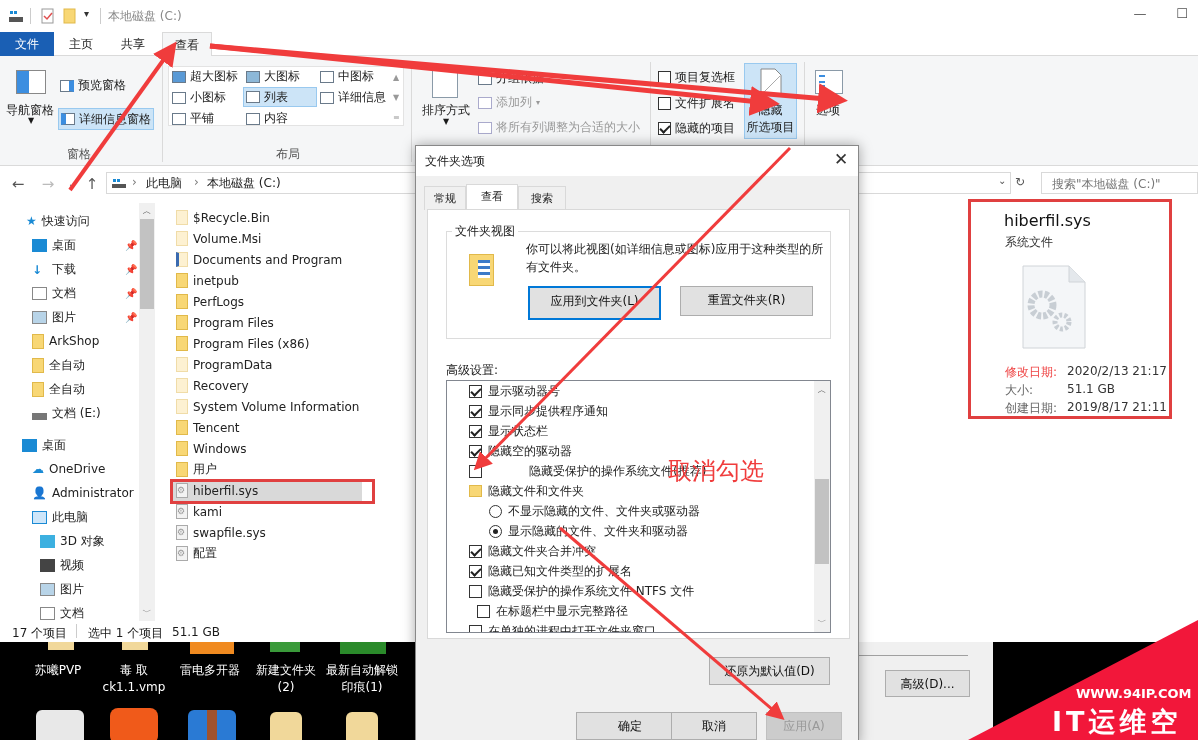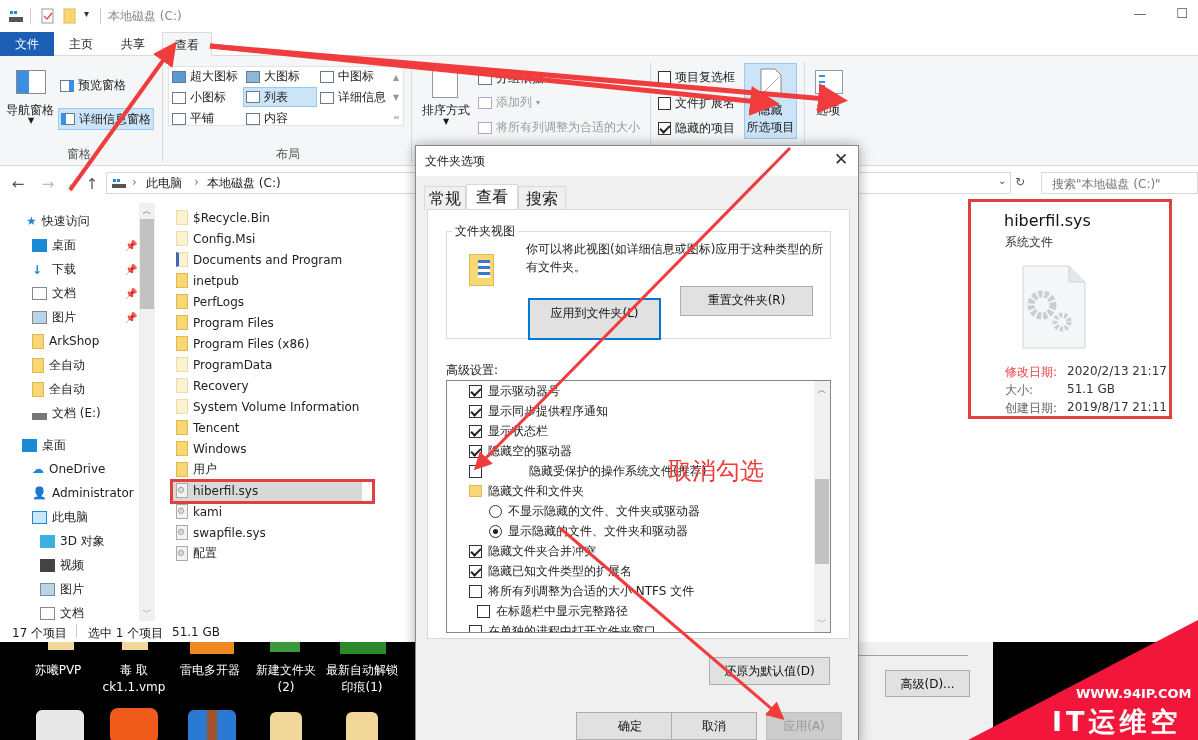--- a/index.html
+++ b/index.html
@@ -46,21 +46,21 @@
 .selrow{left:172px;top:481px;width:190px;height:21px;background:#d9d9d9}
 
 .preview{left:968px;top:199px;width:204px;height:220px;border:3px solid #e04040}
 .redbox{border:3px solid #e04040}
 
 .dicon-label{color:#fff;font-size:12px;text-align:center;width:80px;line-height:17px}
 .dicon{width:48px;height:36px;border-radius:6px}
 
 #dialog{left:415px;top:145px;width:444px;height:600px;background:#f0f0f0;border:1px solid #888;box-shadow:0 0 12px rgba(0,0,0,.35)}
 .dtitle{left:0;top:0;width:442px;height:30px;background:#fff}
-.dtab{top:40px;height:24px;line-height:24px;text-align:center;font-size:16px;border:1px solid #d9d9d9;border-bottom:none;background:#f0f0f0}
+.dtab{top:40px;height:24px;line-height:24px;text-align:center;font-size:11px;border:1px solid #d9d9d9;border-bottom:none;background:#f0f0f0}
 .dtab.active{background:#fff;top:38px;height:27px}
 .dpanel{left:11px;top:63px;width:423px;height:430px;background:#fff;border:1px solid #d9d9d9}
 .groupbox{left:18px;top:21px;width:385px;height:108px;border:1px solid #dcdcdc}
 .wbtn{height:28px;background:#e1e1e1;border:1px solid #adadad;font-size:12px;text-align:center;line-height:26px;color:#111}
 .wbtn.focus{border:2px solid #0078d7}
 .wbtn.disabled{color:#999;background:#ccc;border-color:#bfbfbf}
 .tree{left:18px;top:170px;width:385px;height:253px;border:1px solid #828790;background:#fff;overflow:hidden}
 .trow{display:flex;align-items:center;gap:6px;height:20px;font-size:12px;color:#222;white-space:nowrap}
 .radio{width:13px;height:13px;border:1px solid #333;border-radius:50%;display:inline-block;position:relative;background:#fff;flex:none}
 .radio.on::after{content:"";position:absolute;left:3px;top:3px;width:5px;height:5px;border-radius:50%;background:#222}
@@ -307,21 +307,21 @@
   </div>
 
   <div class="abs selrow"></div>
   <div id="filelist">
       <div class="abs fitem" style="top: 207px;">
         <span class="folder hidden"></span>
         <span>$Recycle.Bin</span>
       </div>
       <div class="abs fitem" style="top: 228px;">
         <span class="folder hidden"></span>
-        <span>Config.Msi</span>
+        <span>Volume.Msi</span>
       </div>
       <div class="abs fitem" style="top: 249px;">
         <span class="folder hidden" style="border-left: 3px solid rgb(58, 106, 176);"></span>
         <span>Documents and Program</span>
       </div>
       <div class="abs fitem" style="top: 270px;">
         <span class="folder"></span>
         <span>inetpub</span>
       </div>
       <div class="abs fitem" style="top: 291px;">
@@ -448,21 +448,21 @@
   <div class="abs dtab active" style="left:50px;width:52px">查看</div>
   <div class="abs dtab" style="left:102px;width:48px">搜索</div>
 
   <div class="abs dpanel">
     <div class="abs groupbox"></div>
     <div class="abs" style="left:24px;top:13px;background:#fff;padding:0 3px;font-size:12px">文件夹视图</div>
     <div class="abs" style="left:41px;top:44px;width:25px;height:32px;background:#f8d775;border:1px solid #e1b94a">
       <div style="margin:5px 0 0 8px;width:12px;height:18px;background:repeating-linear-gradient(#3c7ac8 0 3px,#fff 3px 6px)"></div>
     </div>
     <div class="abs" style="left:98px;top:30px;width:300px;font-size:12px;line-height:18px">你可以将此视图(如详细信息或图标)应用于这种类型的所有文件夹。</div>
-    <div class="abs wbtn focus" style="left:100px;top:88px;width:133px;height:42px">应用到文件夹(L)</div>
+    <div class="abs wbtn focus" style="left:100px;top:76px;width:133px;height:34px">应用到文件夹(L)</div>
     <div class="abs wbtn" style="left:252px;top:76px;width:133px;height:30px">重置文件夹(R)</div>
 
     <div class="abs" style="left:18px;top:152px;font-size:12px">高级设置:</div>
     <div class="abs tree">
       <div id="advlist" style="position:absolute;left:22px;top:0px">
           <div class="trow" style="position: absolute; top: 0px; left: 0px;">
             <span class="cb on"></span>
             <span>显示驱动器号</span>
           </div>
           <div class="trow" style="position: absolute; top: 20px; left: 0px;">
@@ -496,21 +496,21 @@
           <div class="trow" style="position: absolute; top: 160px; left: 0px;">
             <span class="cb on"></span>
             <span>隐藏文件夹合并冲突</span>
           </div>
           <div class="trow" style="position: absolute; top: 180px; left: 0px;">
             <span class="cb on"></span>
             <span>隐藏已知文件类型的扩展名</span>
           </div>
           <div class="trow" style="position: absolute; top: 200px; left: 0px;">
             <span class="cb"></span>
-            <span>将所有列调整为合适的大小 NTFS 文件</span>
+            <span>隐藏受保护的操作系统文件 NTFS 文件</span>
           </div>
           <div class="trow" style="position: absolute; top: 220px; left: 8px;">
             <span class="cb"></span>
             <span>在标题栏中显示完整路径</span>
           </div>
           <div class="trow" style="position: absolute; top: 240px; left: 0px;">
             <span class="cb"></span>
             <span>在单独的进程中打开文件夹窗口</span>
           </div>
         </div>

